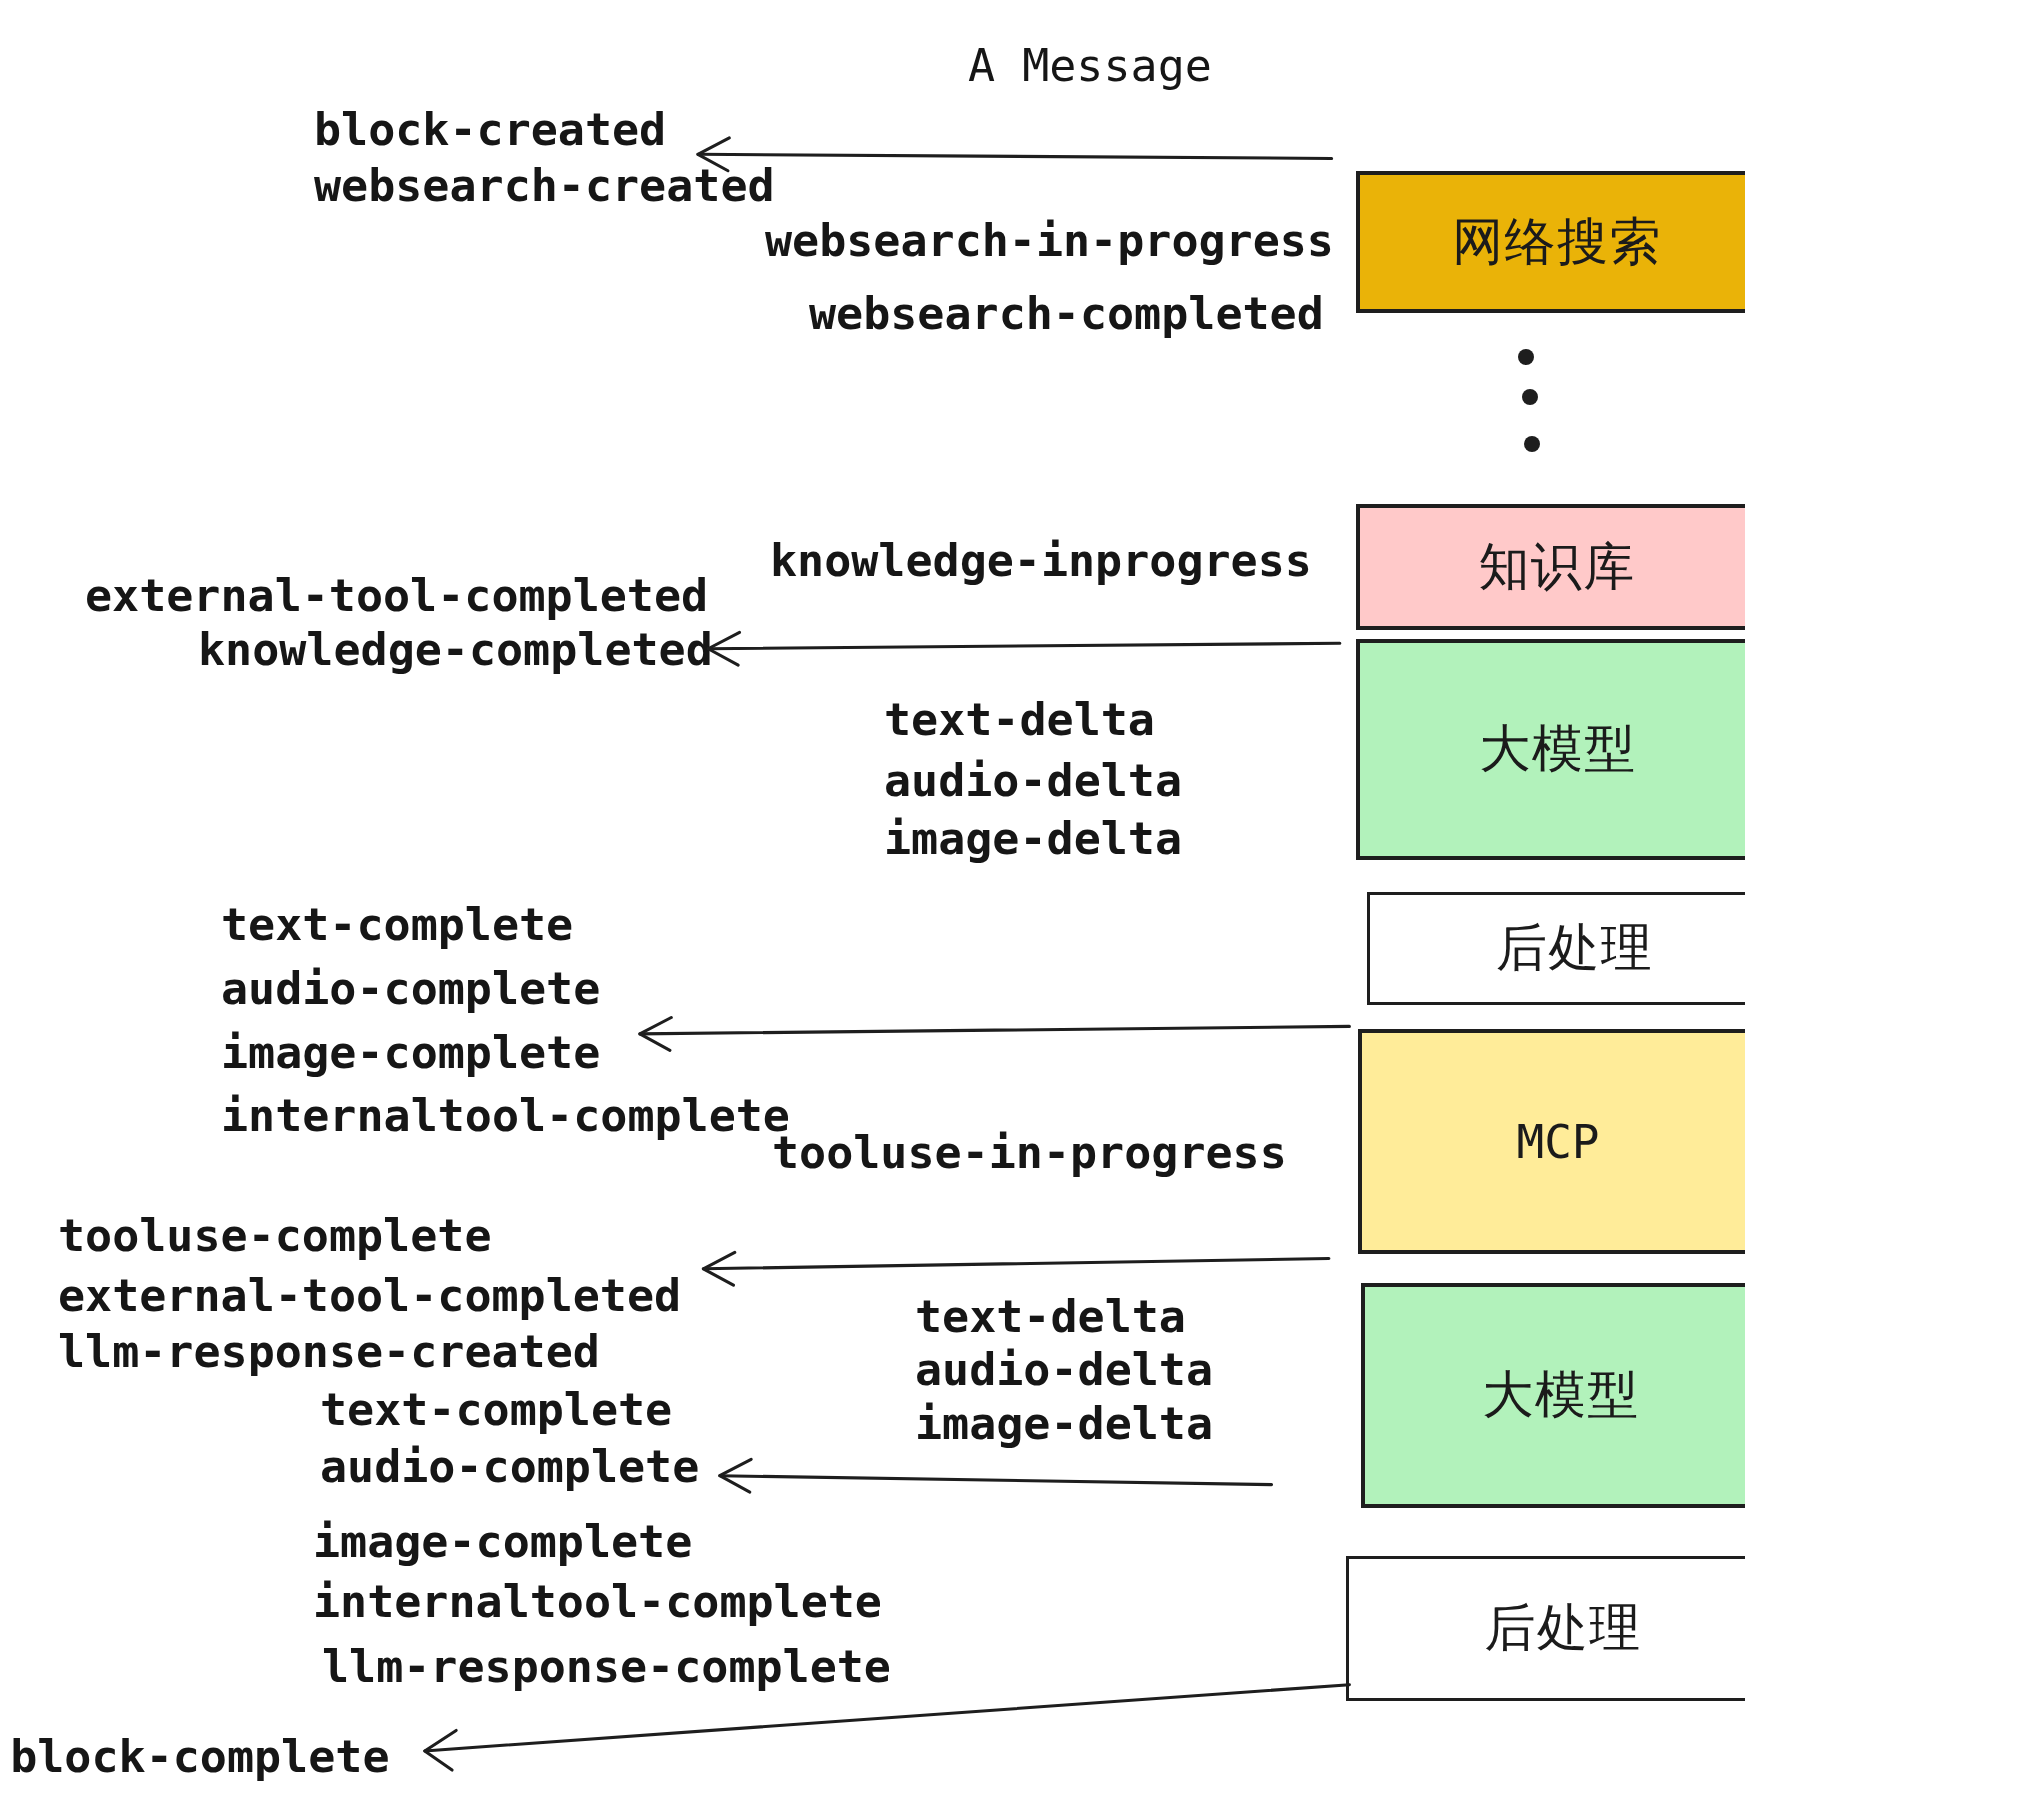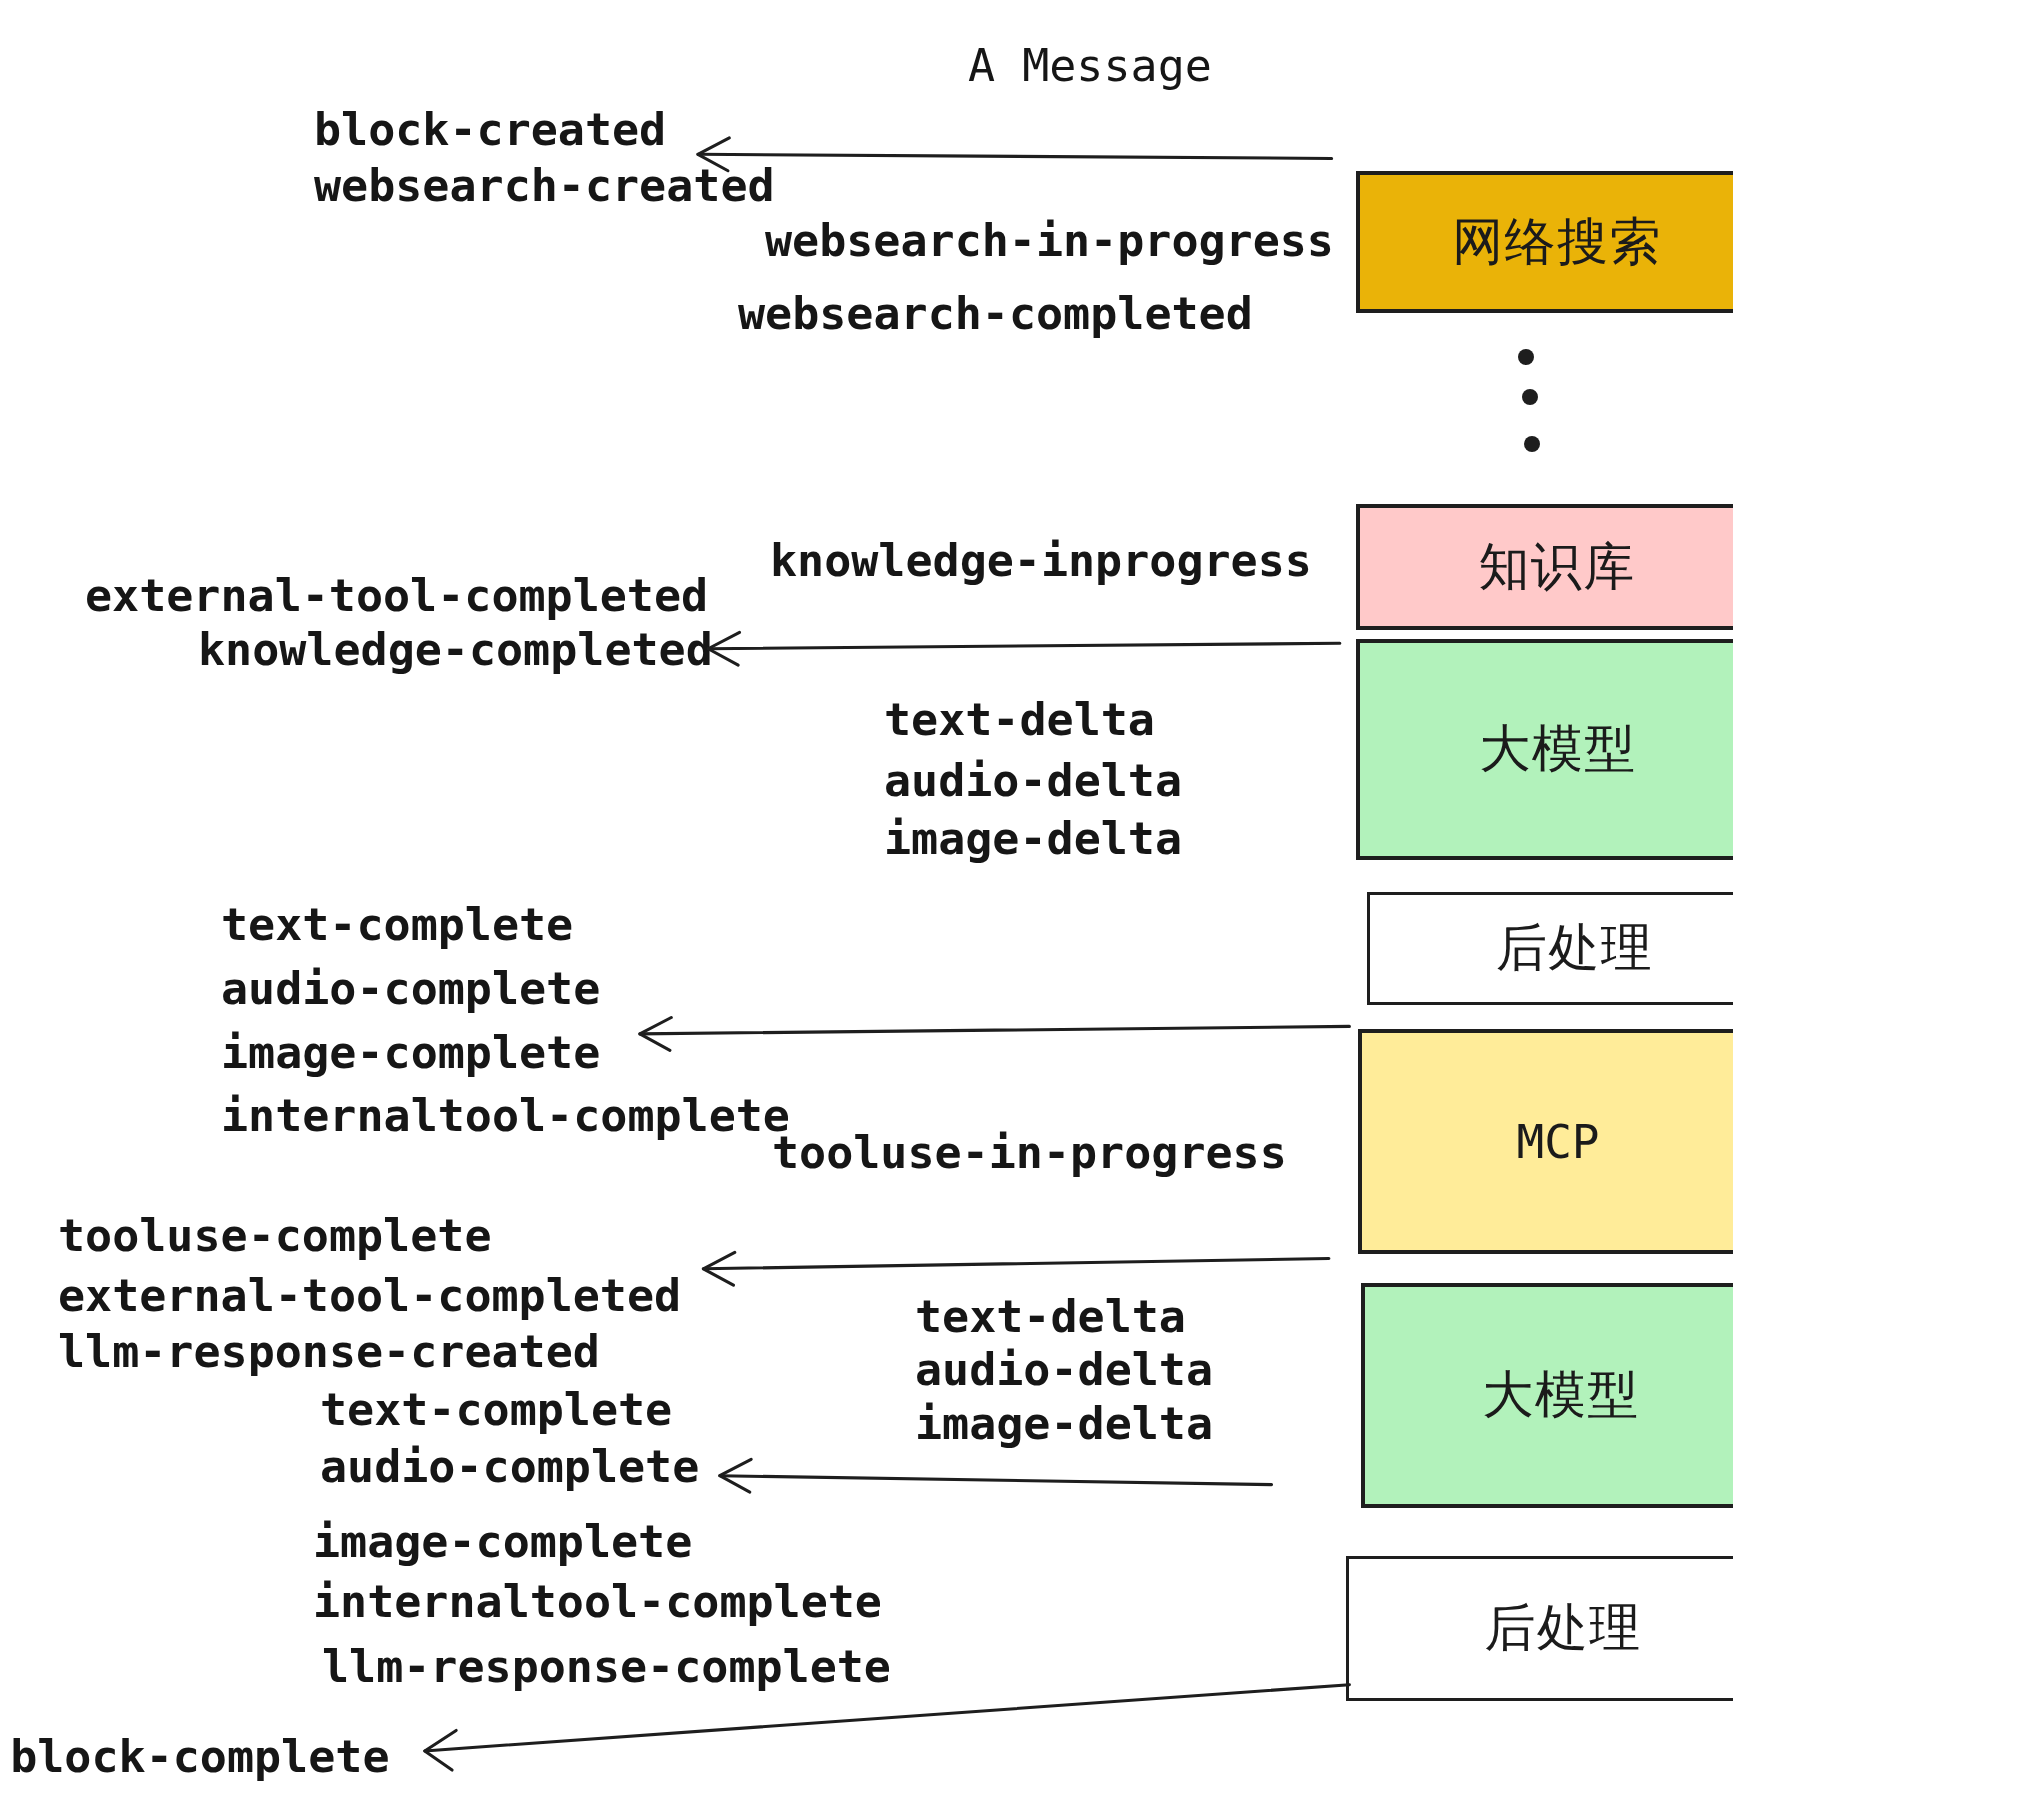--- a/index.html
+++ b/index.html
@@ -3,20 +3,21 @@
 <meta charset="utf-8">
 <style>
   html,body{margin:0;padding:0;background:#ffffff;}
   #canvas{
     position:relative;
     width:1733px;height:1796px;
     background:#ffffff;
     overflow:hidden;
     font-family:"DejaVu Sans Mono","Liberation Mono",monospace;
     color:#1e1e1e;
+    padding-left:12px;
   }
   .ev{
     position:absolute;
     font-size:45px;
     line-height:52px;
     white-space:nowrap;
     letter-spacing:0px;
     color:#161616;
     font-weight:bold;
   }
@@ -73,21 +74,21 @@
 </head>
 <body>
 
 <div id="canvas">
 
   <div class="title" style="left:968px;top:38px;">A Message</div>
 
   <div class="ev" style="left:314px;top:104px;">block-created</div>
   <div class="ev" style="left:314px;top:160px;">websearch-created</div>
   <div class="ev" style="left:765px;top:199px;margin-top:16px;">websearch-in-progress</div>
-  <div class="ev" style="left:738px;top:288px;">websearch-completed</div>
+  <div class="ev" style="left:809px;top:288px;">websearch-completed</div>
   <div class="ev" style="left:770px;top:535px;">knowledge-inprogress</div>
   <div class="ev" style="left:85px;top:570px;">external-tool-completed</div>
   <div class="ev" style="left:198px;top:624px;">knowledge-completed</div>
 
   <div class="ev" style="left:884px;top:694px;">text-delta</div>
   <div class="ev" style="left:884px;top:755px;">audio-delta</div>
   <div class="ev" style="left:884px;top:813px;">image-delta</div>
 
   <div class="ev" style="left:221px;top:899px;">text-complete</div>
   <div class="ev" style="left:221px;top:963px;">audio-complete</div>

